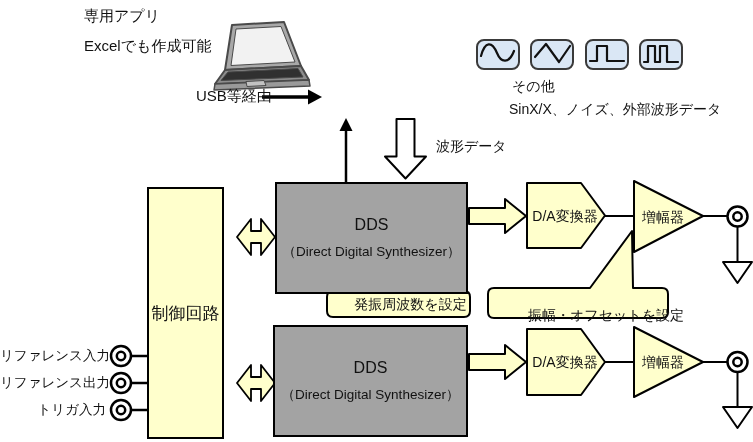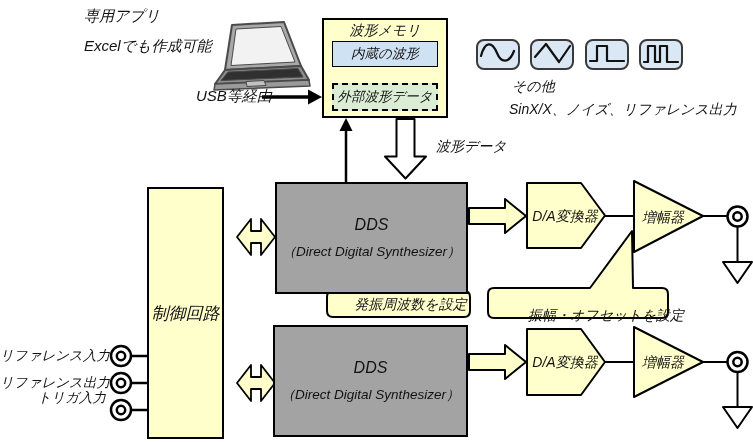--- a/index.html
+++ b/index.html
@@ -1,18 +1,18 @@
 <!DOCTYPE html>
 <html><head>
 <meta charset="utf-8">
 <style>
   html,body{margin:0;padding:0;background:#fff;}
   .stage{
     position:relative;width:753px;height:442px;background:#ffffff;
-    font-family:"Liberation Sans","DejaVu Sans",sans-serif;color:#111;overflow:hidden;font-style:italic;
+    font-family:"Liberation Sans","DejaVu Sans",sans-serif;color:#111;overflow:hidden;
   }
   .stage svg{position:absolute;left:0;top:0;}
   .abs{position:absolute;}
   .note{font-size:15px;line-height:18px;white-space:nowrap;}
   .small{font-size:14px;line-height:18px;white-space:nowrap;}
   .box{position:absolute;box-sizing:border-box;border:2px solid #000;}
   .cream{background:#FFFFCC;}
   .cyan{background:#a3a3a3;}
   .center{display:flex;align-items:center;justify-content:center;text-align:center;}
   .memory-title{font-size:14px;text-align:center;margin-top:2px;}
@@ -120,27 +120,22 @@
 
     <path d="M 333,291 H 356 L 348,268 L 378,291 H 464 Q 470,291 470,297 V 311 Q 470,317 464,317 H 333 Q 327,317 327,311 V 297 Q 327,291 333,291 Z" fill="#FFFFCC" stroke="#000" stroke-width="2" stroke-linejoin="round"></path>
     <path d="M 494,288 H 590 L 632,231 L 633,288 H 662 Q 668,288 668,294 V 312 Q 668,318 662,318 H 494 Q 488,318 488,312 V 294 Q 488,288 494,288 Z" fill="#FFFFCC" stroke="#000" stroke-width="2" stroke-linejoin="round"></path>
   </svg>
 
   <div class="abs note" style="left:84px;top:7px;">専用アプリ</div>
   <div class="abs note" style="left:84px;top:37px;">Excelでも作成可能</div>
   <div class="abs note" style="left:196px;top:87px;">USB等経由</div>
   <div class="abs small" style="left:436px;top:137px;">波形データ</div>
   <div class="abs small" style="left:512px;top:77px;">その他</div>
-  <div class="abs small" style="left:509px;top:100px;">SinX/X、ノイズ、リファレンス出力</div>
+  <div class="abs small" style="left:509px;top:100px;">SinX/X、ノイズ、外部波形データ</div>
 
-  <div class="box cream" style="left:322px;top:18px;width:126px;height:100px;">
-    <div class="memory-title">波形メモリ</div>
-    <div class="mem-inner builtin">内蔵の波形</div>
-    <div class="mem-inner external">外部波形データ</div>
-  </div>
 
   <div class="box cream center" style="left:147px;top:187px;width:77px;height:252px;font-size:17px;">制御回路</div>
 
   <div class="box cyan dds" style="left:275px;top:182px;width:193px;height:112px;">
     <span class="l1">DDS</span>
     <span class="l2">（Direct Digital Synthesizer）</span>
   </div>
   <div class="box cyan dds" style="left:273px;top:325px;width:195px;height:112px;">
     <span class="l1">DDS</span>
     <span class="l2">（Direct Digital Synthesizer）</span>
@@ -149,15 +144,15 @@
   <div class="shape-label" style="left:523px;top:207px;width:84px;">D/A変換器</div>
   <div class="shape-label" style="left:523px;top:353px;width:84px;">D/A変換器</div>
   <div class="shape-label" style="left:634px;top:208px;width:58px;">増幅器</div>
   <div class="shape-label" style="left:634px;top:353px;width:58px;">増幅器</div>
 
   <div class="callout-label" style="left:327px;top:295px;width:143px;">発振周波数を設定</div>
   <div class="callout-label" style="left:504px;top:294px;width:180px;margin-top:12px;">振幅・オフセットを設定</div>
 
   <div class="io-label" style="top:347px;">リファレンス入力</div>
   <div class="io-label" style="top:374px;">リファレンス出力</div>
-  <div class="io-label" style="top:389px;">トリガ入力</div>
+  <div class="io-label" style="top:401px;">トリガ入力</div>
 
 </div>
 
 </body></html>

